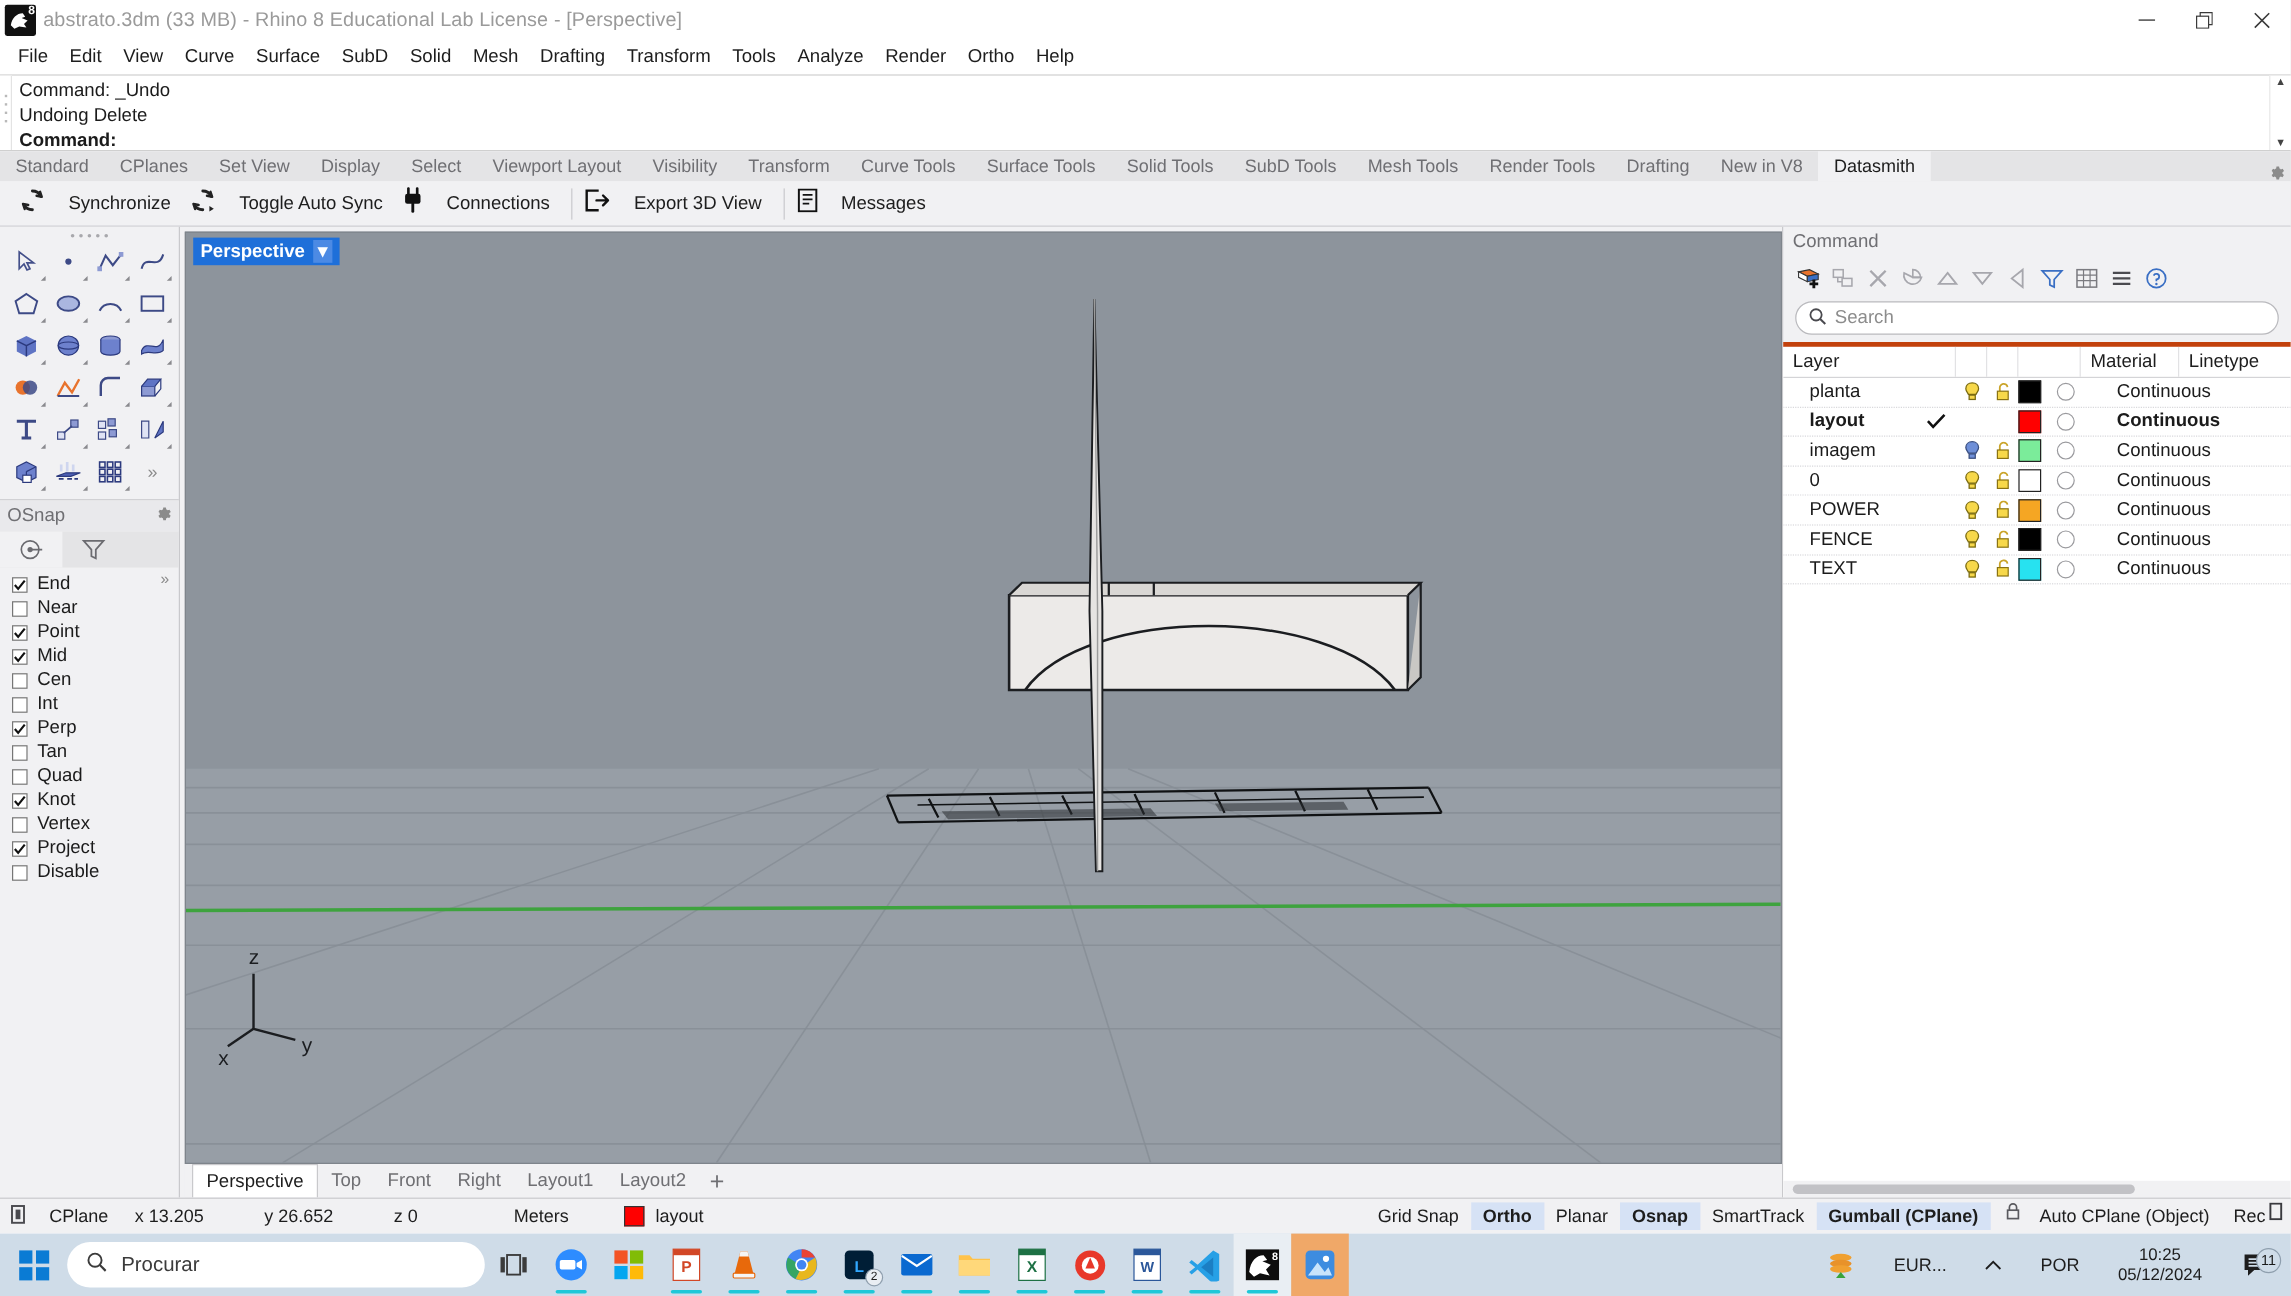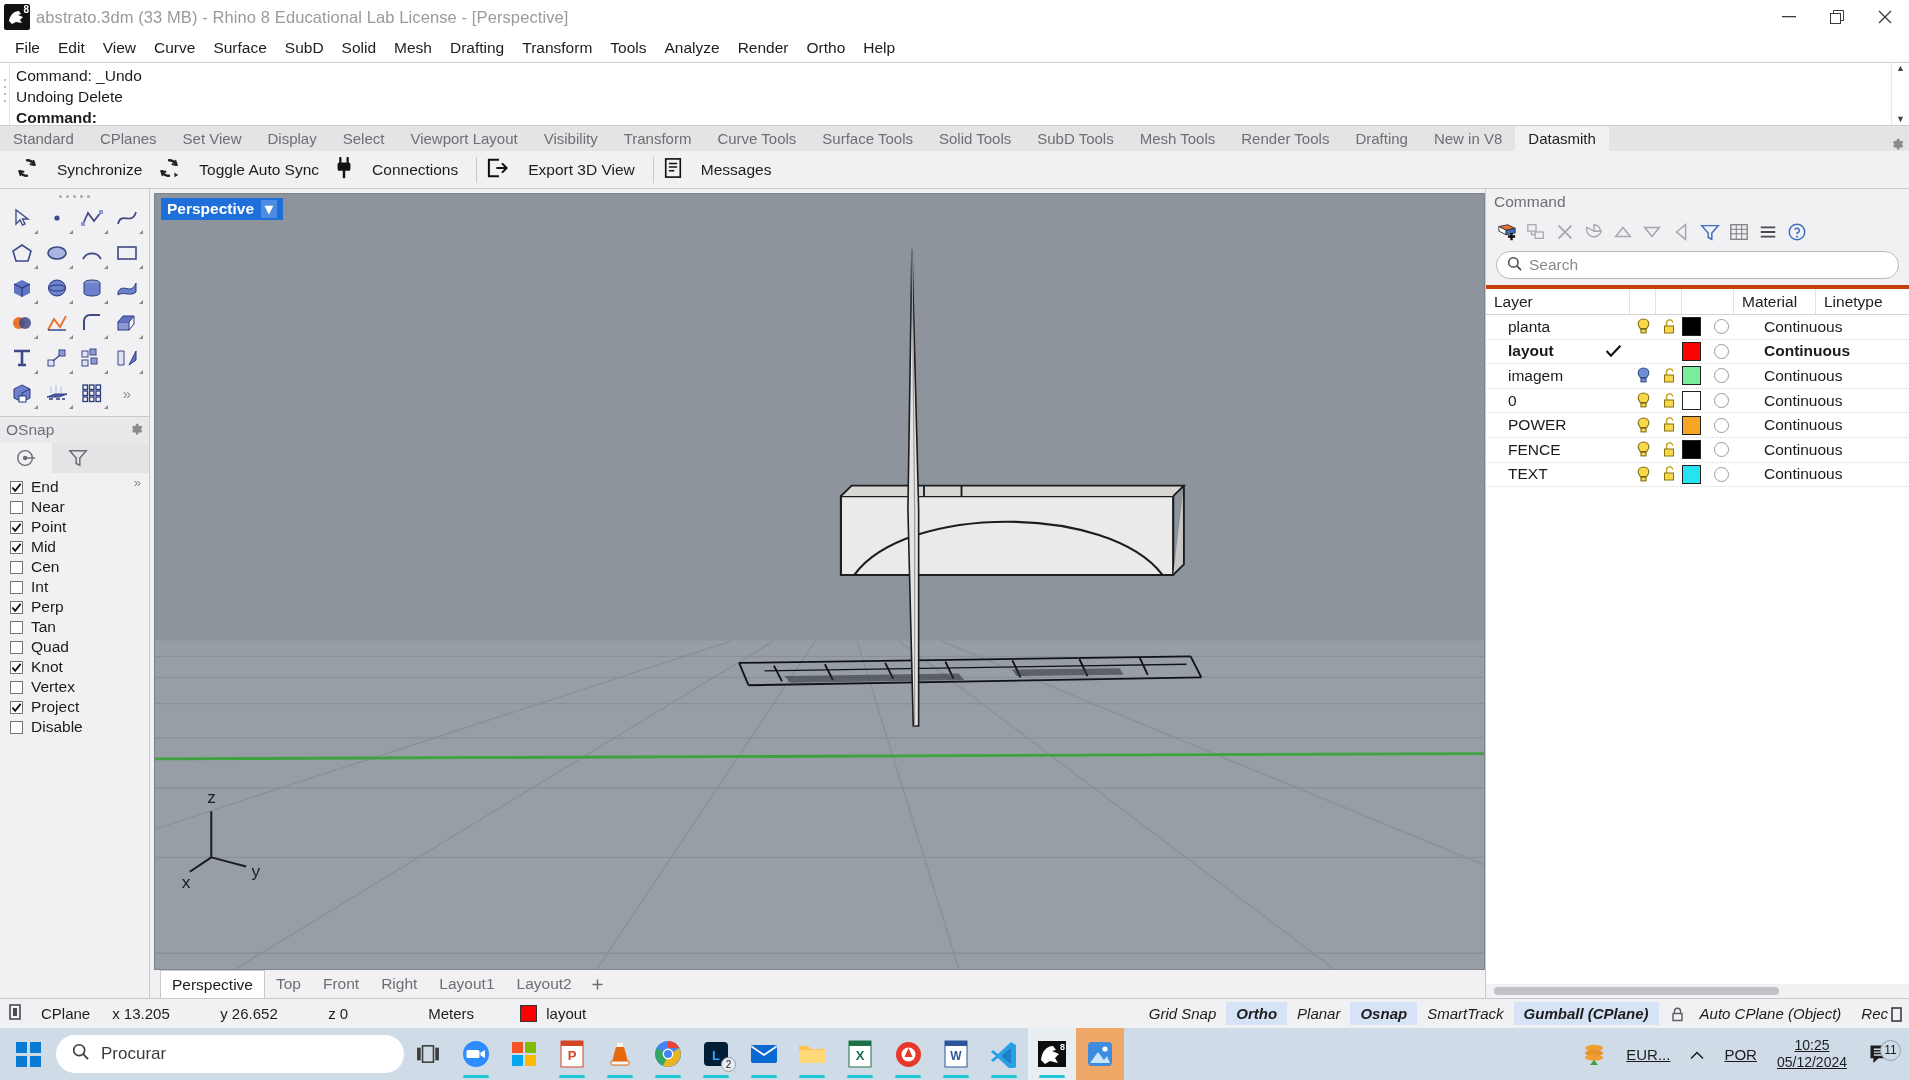--- a/index.html
+++ b/index.html
@@ -168,21 +168,21 @@
   .start .sq i { background:#0a7bd4; display:block; }
   .tb-search { width:348px; height:38px; background:#fff; border-radius:19px;
                display:flex; align-items:center; gap:12px; padding:0 16px; }
   .tb-search span { color:#3b3b3b; font-size:17px; }
   .tb-ico { width:48px; height:52px; display:flex; align-items:center; justify-content:center;
             position:relative; }
   .tb-ico .under { position:absolute; bottom:2px; left:11px; width:26px; height:3px;
                    background:#1ec8d8; border-radius:2px; }
   .tb-ico.active { background:#e9eef3; }
   .tb-ico.hl { background:#f0a868; }
-  .tray { margin-left:auto; display:flex; align-items:center; gap:0px; padding-right:6px;text-decoration:underline; }
+  .tray { margin-left:auto; display:flex; align-items:center; gap:12px; padding-right:6px; }
   .tray .t { padding:0 10px; font-size:15px; color:#1d1d1d; }
   .clock { text-align:center; line-height:17px; font-size:14px; color:#1d1d1d; padding:0 10px;}
   .notif { position:relative; width:46px; display:flex; align-items:center; justify-content:center;}
   .notif .badge { position:absolute; right:2px; bottom:4px; width:21px; height:21px;
                   border-radius:50%; background:#cfdce8; border:1px solid #8f9fae;
                   font-size:12px; display:flex; align-items:center; justify-content:center; }
 </style>
 </head>
 <body>
 
@@ -990,21 +990,21 @@
       <div class="sb-cell">CPlane</div>
       <div class="sb-cell" style="min-width:108px;">x 13.205</div>
       <div class="sb-cell" style="min-width:108px;">y 26.652</div>
       <div class="sb-cell" style="min-width:100px;">z 0</div>
       <div class="sb-cell" style="min-width:92px;">Meters</div>
       <div class="sb-cell" style="display:flex;align-items:center;gap:9px;">
         <span class="sb-swatch"></span>
         <span>layout</span>
       </div>
     </div>
-    <div class="sb-sec" style="margin-left:auto;align-items:flex-end;font-style:italic;">
+    <div class="sb-sec" style="margin-left:auto;align-items:flex-start;">
       <div class="sb-toggle">Grid Snap</div>
       <div class="sb-toggle on">Ortho</div>
       <div class="sb-toggle">Planar</div>
       <div class="sb-toggle on">Osnap</div>
       <div class="sb-toggle">SmartTrack</div>
       <div class="sb-toggle on">Gumball (CPlane)</div>
       <div class="sb-cell" style="padding:0 6px 0 12px;">
         <svg width="13" height="15" viewBox="0 0 13 15">
             <path d="M3.5 6.5 V4.2 A3 3 0 0 1 9.5 4.2 V6.5" fill="none" stroke="#5a5a5f" stroke-width="1.4"></path>
             <rect x="2" y="6.5" width="9" height="7" fill="none" stroke="#5a5a5f" stroke-width="1.4"></rect>

